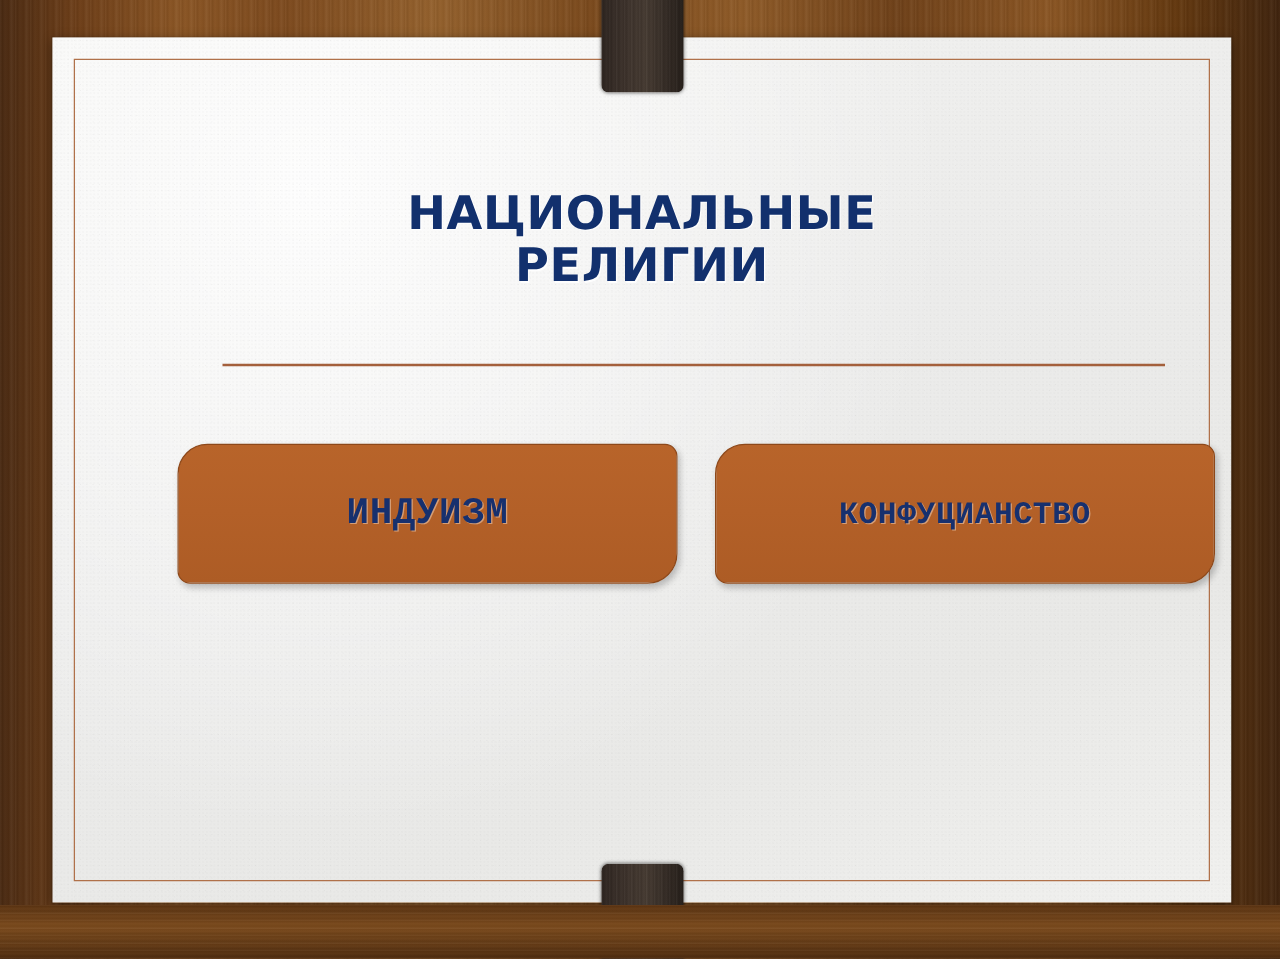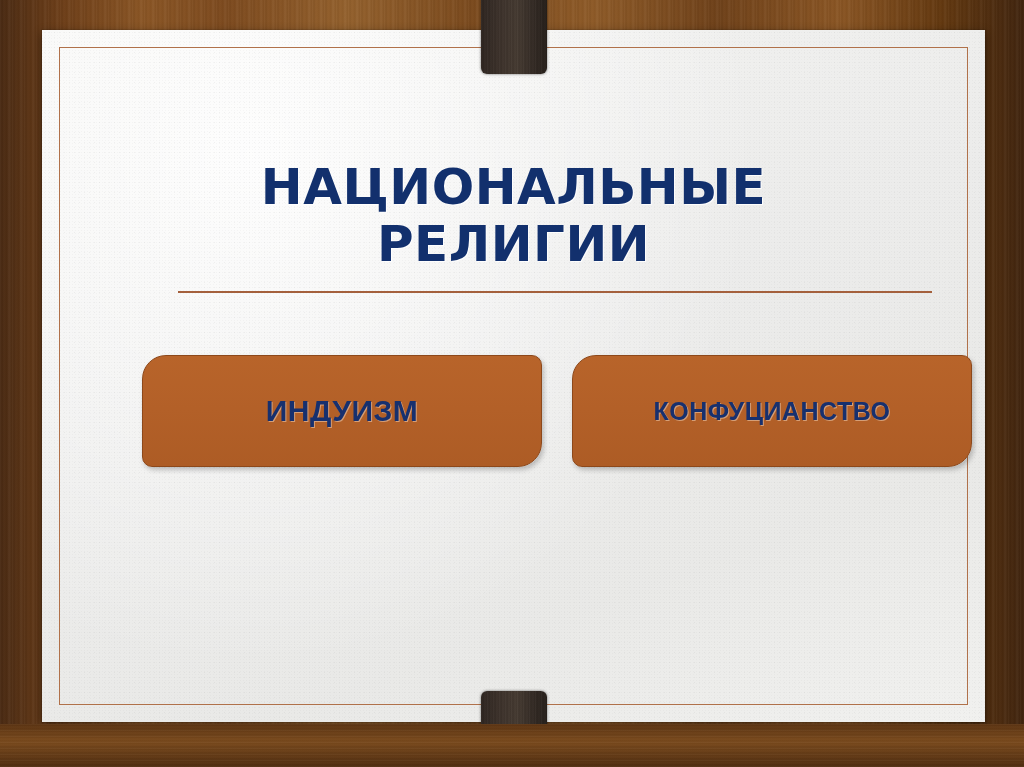--- a/index.html
+++ b/index.html
@@ -123,21 +123,21 @@
 
   
   #title {
     position: absolute;
     left: 0;
     right: 0;
     top: 95px;
     text-align: center;
     font-family: "DejaVu Sans", "Liberation Sans", sans-serif;
     font-weight: 700;
-    font-size: 50px;
+    font-size: 37px;
     line-height: 1.14;
     letter-spacing: 0.5px;
     color: #12306d;
     text-shadow: 1px 1px 0 rgba(255,255,255,0.85);
     white-space: pre-line;
   }
 
   #divider {
     position: absolute;
     left: 136px;
@@ -171,21 +171,21 @@
     background: linear-gradient(180deg, #b8642a 0%, #b36028 48%, #ad5c25 100%);
     border: 1px solid #8d481a;
     border-radius: 22px 22px 22px 22px;
     box-shadow: 2px 3px 5px rgba(0,0,0,0.22);
   }
   
   .card.shape-a { border-radius: 24px 10px 24px 10px; }
   .card.shape-b { border-radius: 24px 8px 24px 8px; }
 
   .card-label {
-    font-family: Liberation Sans, sans-serif;
+    font-family: Liberation Mono, monospace;
     font-weight: 700;
     font-size: 30px;
     letter-spacing: 0.5px;
     color: #17306e;
     text-shadow: 1px 1px 0 rgba(255,235,215,0.45);
     text-align: left;
   }
   .card-label.small { font-size: 25px; }
 </style>
 </head>

